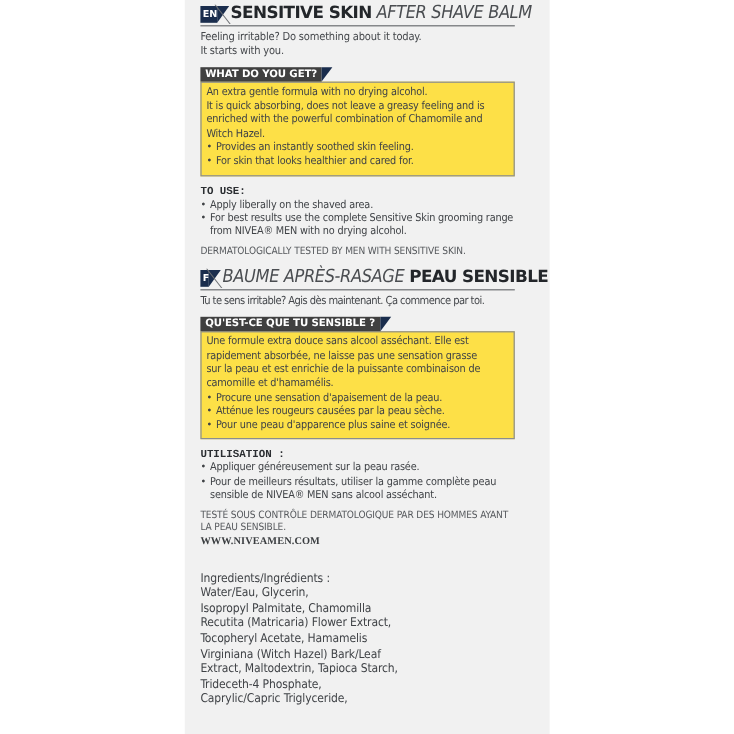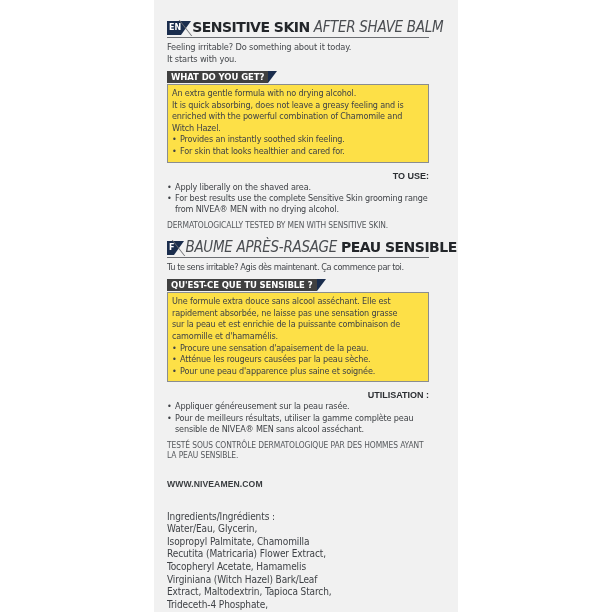--- a/index.html
+++ b/index.html
@@ -44,34 +44,34 @@
     border-top: 12px solid #1a2d4d; border-right: 9px solid transparent;
   }
   .box {
     border: 1.5px solid #8a8d90; background: #fde047; padding: 3px 5px 4px 4px;
     font-size: 9px; line-height: 11.6px; color: #3f4246; letter-spacing: -0.15px;
   }
   .box p { margin: 0; }
   ul.bullets { list-style: none; }
   ul.bullets li { position: relative; padding-left: 8px; }
   ul.bullets li::before { content: "•"; position: absolute; left: 0; top: 0; }
-  .use-head { font-family: Liberation Sans, sans-serif; font-weight: bold; font-size: 9px; margin-top: 8px; line-height: 11px; color: #2b2e32; text-align: right; }
+  .use-head { font-family: Liberation Mono, monospace; font-weight: bold; font-size: 9px; margin-top: 8px; line-height: 11px; color: #2b2e32; }
   .use-list { font-size: 9px; line-height: 11.4px; color: #3f4246; letter-spacing: -0.15px; }
   .derm { font-size: 8.4px; line-height: 10.5px; margin-top: 4px; color: #56595d; letter-spacing: -0.1px; }
-  .web { font-family: Liberation Sans, sans-serif; font-weight: bold; font-size: 8.6px; margin-top: 18px; color: #3a3d40; letter-spacing: 0.1px; }
+  .web { font-family: Liberation Serif, serif; font-weight: bold; font-size: 8.6px; color: #3a3d40; letter-spacing: 0.1px; }
   .ingredients { margin-top: 22px; font-size: 10px; line-height: 12.6px; color: #3f4246; letter-spacing: -0.1px; }
   .ingredients div { white-space: nowrap; }
 </style>
 </head>
 <body>
 
 <div class="panel">
   <div class="content">
 
-    <div style="padding-top:16px;">
+    <div style="padding-top:0;">
       <div class="lang-header">
         <span class="lang-tab en">EN</span>
         <span class="slash"></span>
         <span class="title">
           <span class="bold">SENSITIVE SKIN</span>
           <span class="light">AFTER SHAVE BALM</span>
         </span>
       </div>
       <div class="tagline">
         <div>Feeling irritable? Do something about it today.</div>

